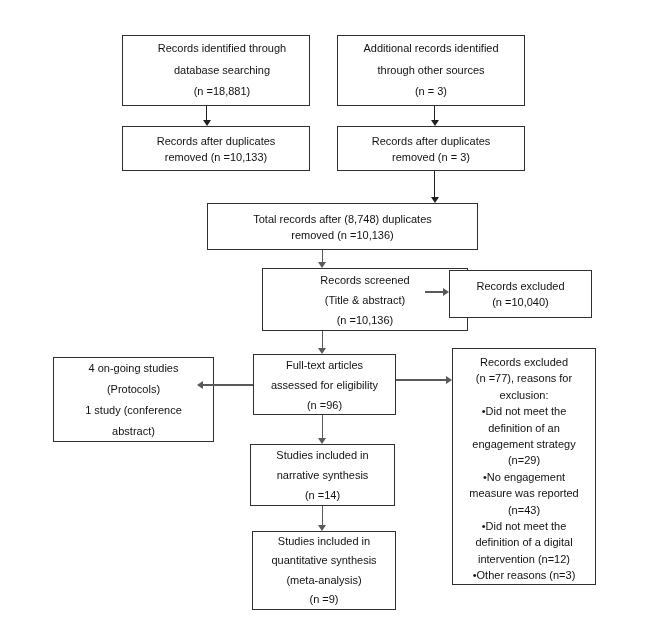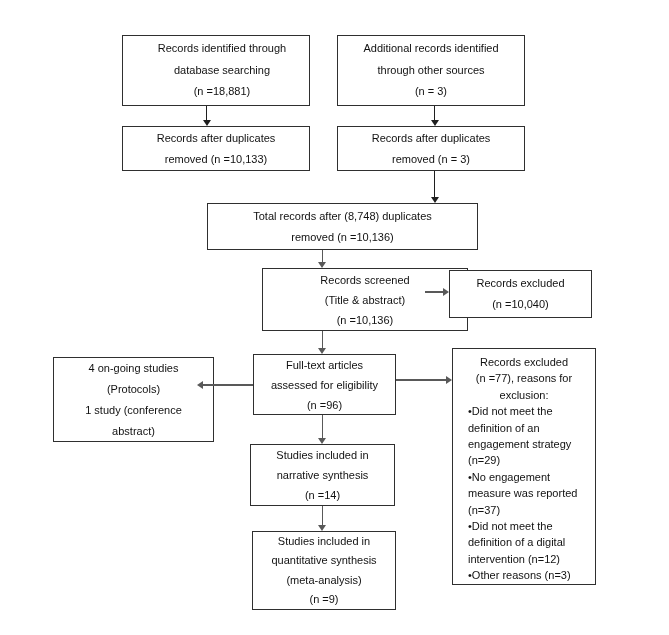--- a/index.html
+++ b/index.html
@@ -15,21 +15,21 @@
     position:absolute;
     box-sizing:border-box;
     border:1.4px solid var(--box-border,#2f2f2f);
     background:#ffffff;
     display:flex;
     align-items:center;
     justify-content:center;
     text-align:center;
     white-space:pre-line;
     font-size:11px;
-    line-height:21px;
+    line-height:16px;
   }
   
   #b-db        {left:122px;top:35px; width:188px;height:71px; line-height:21.5px;padding-left:12px;}
   #b-other     {left:337px;top:35px; width:188px;height:71px; line-height:21.5px;}
   #b-dup-db    {left:122px;top:126px;width:188px;height:45px;}
   #b-dup-other {left:337px;top:126px;width:188px;height:45px;}
   #b-total     {left:207px;top:203px;width:271px;height:47px;}
   #b-screened  {left:219px;top:268px;width:206px;height:63px; line-height:20px;margin-left:43px;}
   #b-excl1     {left:449px;top:270px;width:143px;height:48px;}
   #b-fulltext  {left:253px;top:354px;width:143px;height:61px; line-height:20px;}
@@ -39,21 +39,21 @@
   #b-excl2{
     left:452px;top:348px;width:144px;height:237px;
     flex-direction:column;
     align-items:stretch;
     justify-content:flex-start;
     padding:5px 6px 0 6px;
     line-height:16.4px;
     font-size:11px;
   }
   #b-excl2 .head{text-align:center;white-space:pre-line;}
-  #b-excl2 .bullet{text-align:left;white-space:pre-line;margin-left:9px;}
+  #b-excl2 .bullet{text-align:center;white-space:pre-line;}
 
   
   .arrow-v{position:absolute;width:1.6px;}
   .arrow-v::after{
     content:"";position:absolute;bottom:-6px;left:50%;
     transform:translateX(-50%);
     border:4.5px solid transparent;border-bottom:none;
     border-top:6.5px solid currentColor;
   }
   .arrow-h{position:absolute;height:1.8px;}
@@ -120,21 +120,21 @@
   <div class="box" id="b-excl2">
     <div class="head">Records excluded
 (n =77), reasons for
 exclusion:</div>
     <div class="bullet">•Did not meet the
 definition of an
 engagement strategy
 (n=29)</div>
     <div class="bullet">•No engagement
 measure was reported
-(n=37)</div>
+(n=43)</div>
     <div class="bullet">•Did not meet the
 definition of a digital
 intervention (n=12)</div>
     <div class="bullet">•Other reasons (n=3)</div>
   </div>
 
   <div class="box" id="b-narrative">Studies included in
 narrative synthesis
 (n =14)</div>
   <div class="box" id="b-quant">Studies included in

